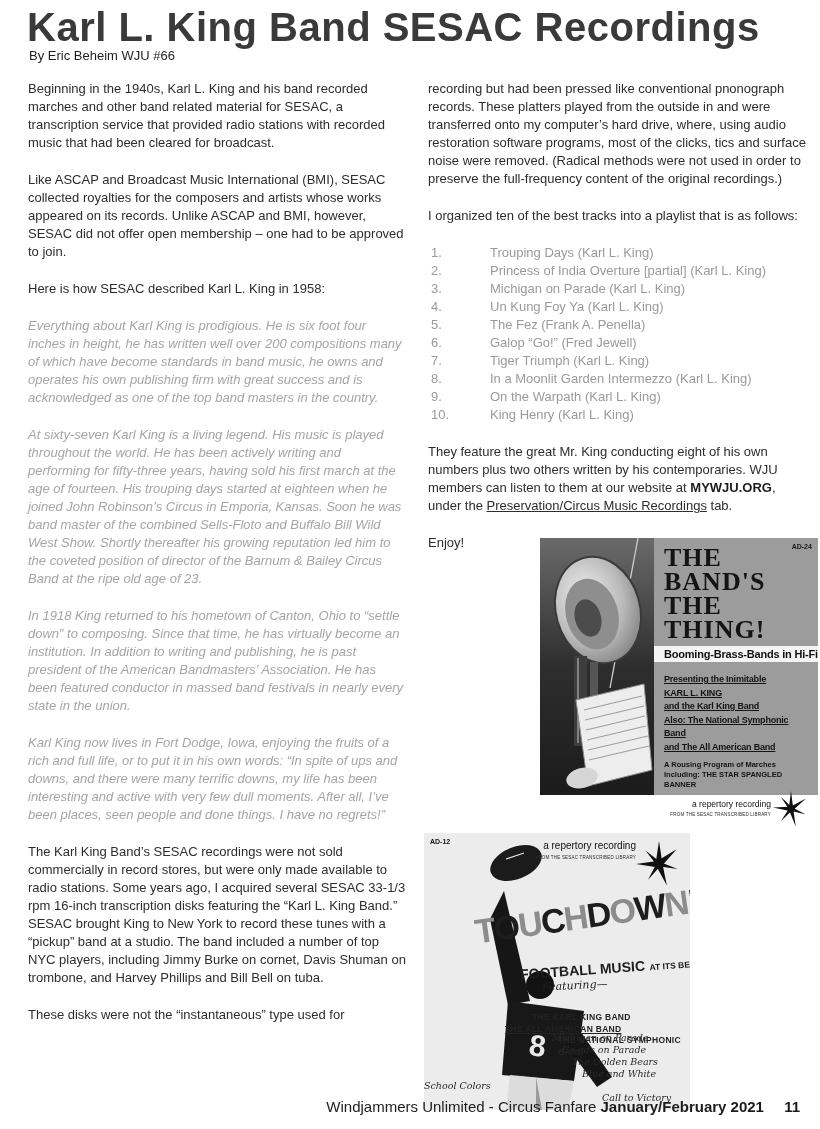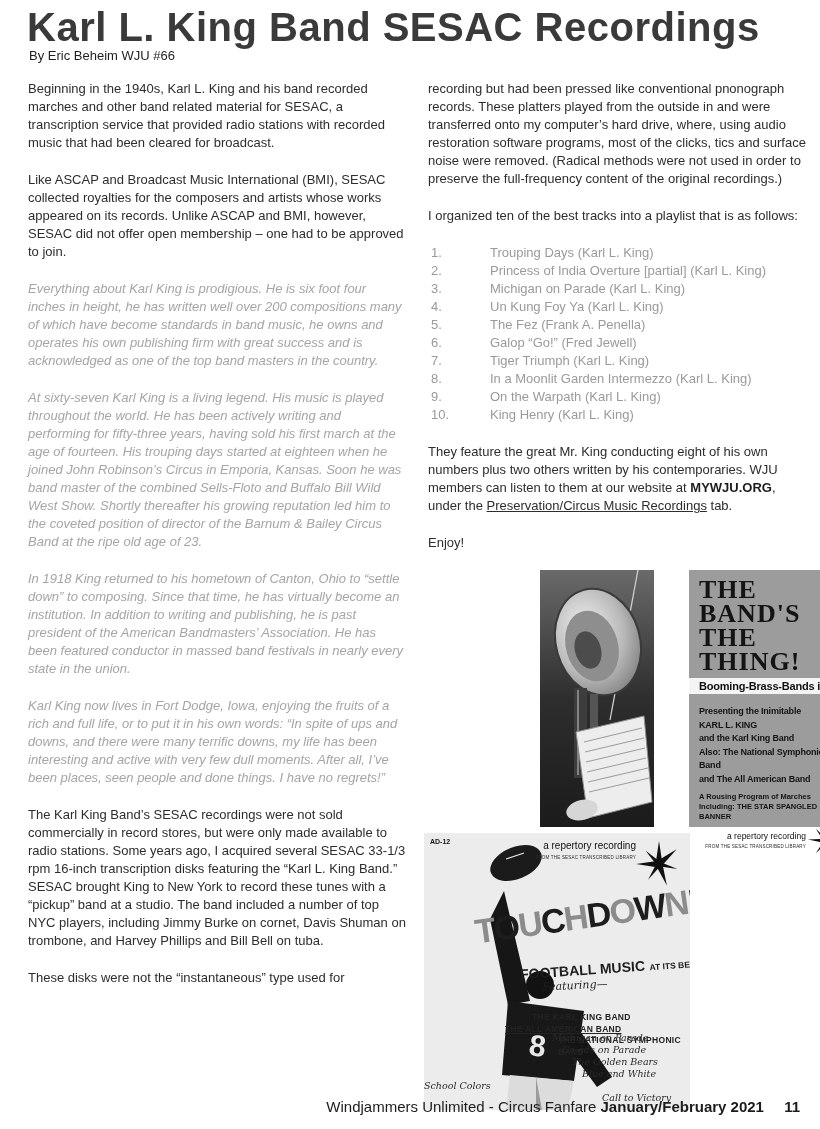--- a/index.html
+++ b/index.html
@@ -18,33 +18,33 @@
 
   .playlist{margin:0 0 19px 0;color:#9a9a9a;}
   .pl-row{display:flex;}
   .pl-num{flex:0 0 62px;width:62px;padding-left:3px;box-sizing:border-box;}
 
   .closing .site{font-weight:bold;color:#1c1c1c;}
   .closing .tabname{text-decoration:underline;}
   .enjoy{margin:0;}
 
   
-  .cover1{position:absolute;left:540px;top:570px;width:256px;height:257px;display:flex;gap:35px;}
+  .cover1{position:absolute;left:540px;top:538px;width:256px;height:257px;display:flex;}
   .c1-photo{flex:0 0 114px;width:114px;height:100%;}
   .c1-panel{flex:1;background:#9c9c9c;position:relative;display:flex;flex-direction:column;
             padding:6px 8px 5px 10px;box-sizing:border-box;}
   .c1-catalog{position:absolute;top:5px;right:6px;font-size:7px;font-weight:bold;color:#1c1c1c;}
   .c1-title{font-family:"Liberation Serif",serif;font-weight:bold;font-size:26px;
             line-height:24px;color:#141414;letter-spacing:1px;margin-top:2px;}
   .hatch{height:5px;margin:4px -8px 0 -10px;
          background:repeating-linear-gradient(90deg,#2b2b2b 0 1.5px,transparent 1.5px 3.5px);}
   .c1-banner{margin:0 -8px 0 -10px;background:#f4f4f4;font-size:11px;font-weight:bold;
              color:#101010;padding:2px 0 2px 10px;letter-spacing:-.2px;white-space:nowrap;}
   .c1-presenting{margin-top:7px;font-size:9px;font-weight:bold;line-height:13.5px;
-                 color:#141414;letter-spacing:-.2px;}
+                 color:#141414;letter-spacing:-.2px;text-decoration:underline;}
   .c1-program{margin-top:6px;font-size:7.5px;font-weight:bold;line-height:10px;color:#141414;}
   .c1-label{margin-top:auto;display:flex;align-items:center;justify-content:flex-end;gap:1px;}
   .lbl-main{font-size:8.5px;color:#0f0f0f;text-align:right;line-height:9px;}
   .lbl-sub{font-size:4.5px;color:#2a2a2a;letter-spacing:.2px;}
 
   
   .cover2{position:absolute;left:424px;top:833px;width:266px;height:277px;
           background:#ececec;overflow:hidden;}
   .c2-player{position:absolute;left:0;top:0;}
   .c2-catalog{position:absolute;left:6px;top:5px;font-size:7px;font-weight:bold;color:#161616;}
@@ -72,20 +72,21 @@
 <body>
 
 <div class="page">
 
   <div class="title">Karl L. King Band SESAC Recordings</div>
   <div class="byline">By Eric Beheim WJU #66</div>
 
   <div class="col col-left">
       <p class="para">Beginning in the 1940s, Karl L. King and his band recorded marches and other band related material for SESAC, a transcription service that provided radio stations with recorded music that had been cleared for broadcast.</p>
       <p class="para">Like ASCAP and Broadcast Music International (BMI), SESAC collected royalties for the composers and artists whose works appeared on its records.  Unlike ASCAP and BMI, however, SESAC did not offer open membership – one had to be approved to join.</p>
+      <p class="para">Here is how SESAC described Karl L. King in 1958:</p>
       <p class="para quote">Everything about Karl King is prodigious.  He is six foot four inches in height, he has written well over 200 compositions many of which have become standards in band music, he owns and operates his own publishing firm with great success and is acknowledged as one of the top band masters in the country.</p>
       <p class="para quote">At sixty-seven Karl King is a living legend.  His music is played throughout the world.  He has been actively writing and performing for fifty-three years, having sold his first march at the age of fourteen.  His trouping days started at eighteen when he joined John Robinson’s Circus in Emporia, Kansas.  Soon he was band master of the combined Sells-Floto and Buffalo Bill Wild West Show.  Shortly thereafter his growing reputation led him to the coveted position of director of the Barnum &amp; Bailey Circus Band at the ripe old age of 23.</p>
       <p class="para quote">In 1918 King returned to his hometown of Canton, Ohio to “settle down” to composing.  Since that time, he has virtually become an institution.  In addition to writing and publishing, he is past president of the American Bandmasters’ Association.  He has been featured conductor in massed band festivals in nearly every state in the union.</p>
       <p class="para quote">Karl King now lives in Fort Dodge, Iowa, enjoying the fruits of a rich and full life, or to put it in his own words: “In spite of ups and downs, and there were many terrific downs, my life has been interesting and active with very few dull moments.  After all, I’ve been places, seen people and done things.  I have no regrets!”</p>
       <p class="para">The Karl King Band’s SESAC recordings were not sold commercially in record stores, but were only made available to radio stations.  Some years ago, I acquired several SESAC 33-1/3 rpm 16-inch transcription disks featuring the “Karl L. King Band.”   SESAC brought King to New York to record these tunes with a “pickup” band at a studio.  The band included a number of top NYC players, including Jimmy Burke on cornet, Davis Shuman on trombone, and Harvey Phillips and Bill Bell on tuba.</p>
       <p class="para">These disks were not the “instantaneous” type used for</p>
     </div>
 
   <div class="col col-right">
     <p class="para">recording but had been pressed like conventional pnonograph records.  These platters  played from the outside in and were transferred onto my computer’s hard drive, where, using audio restoration software programs, most of the clicks, tics and surface noise were removed. (Radical methods were not used in order to preserve the full-frequency content of the original recordings.)</p>

